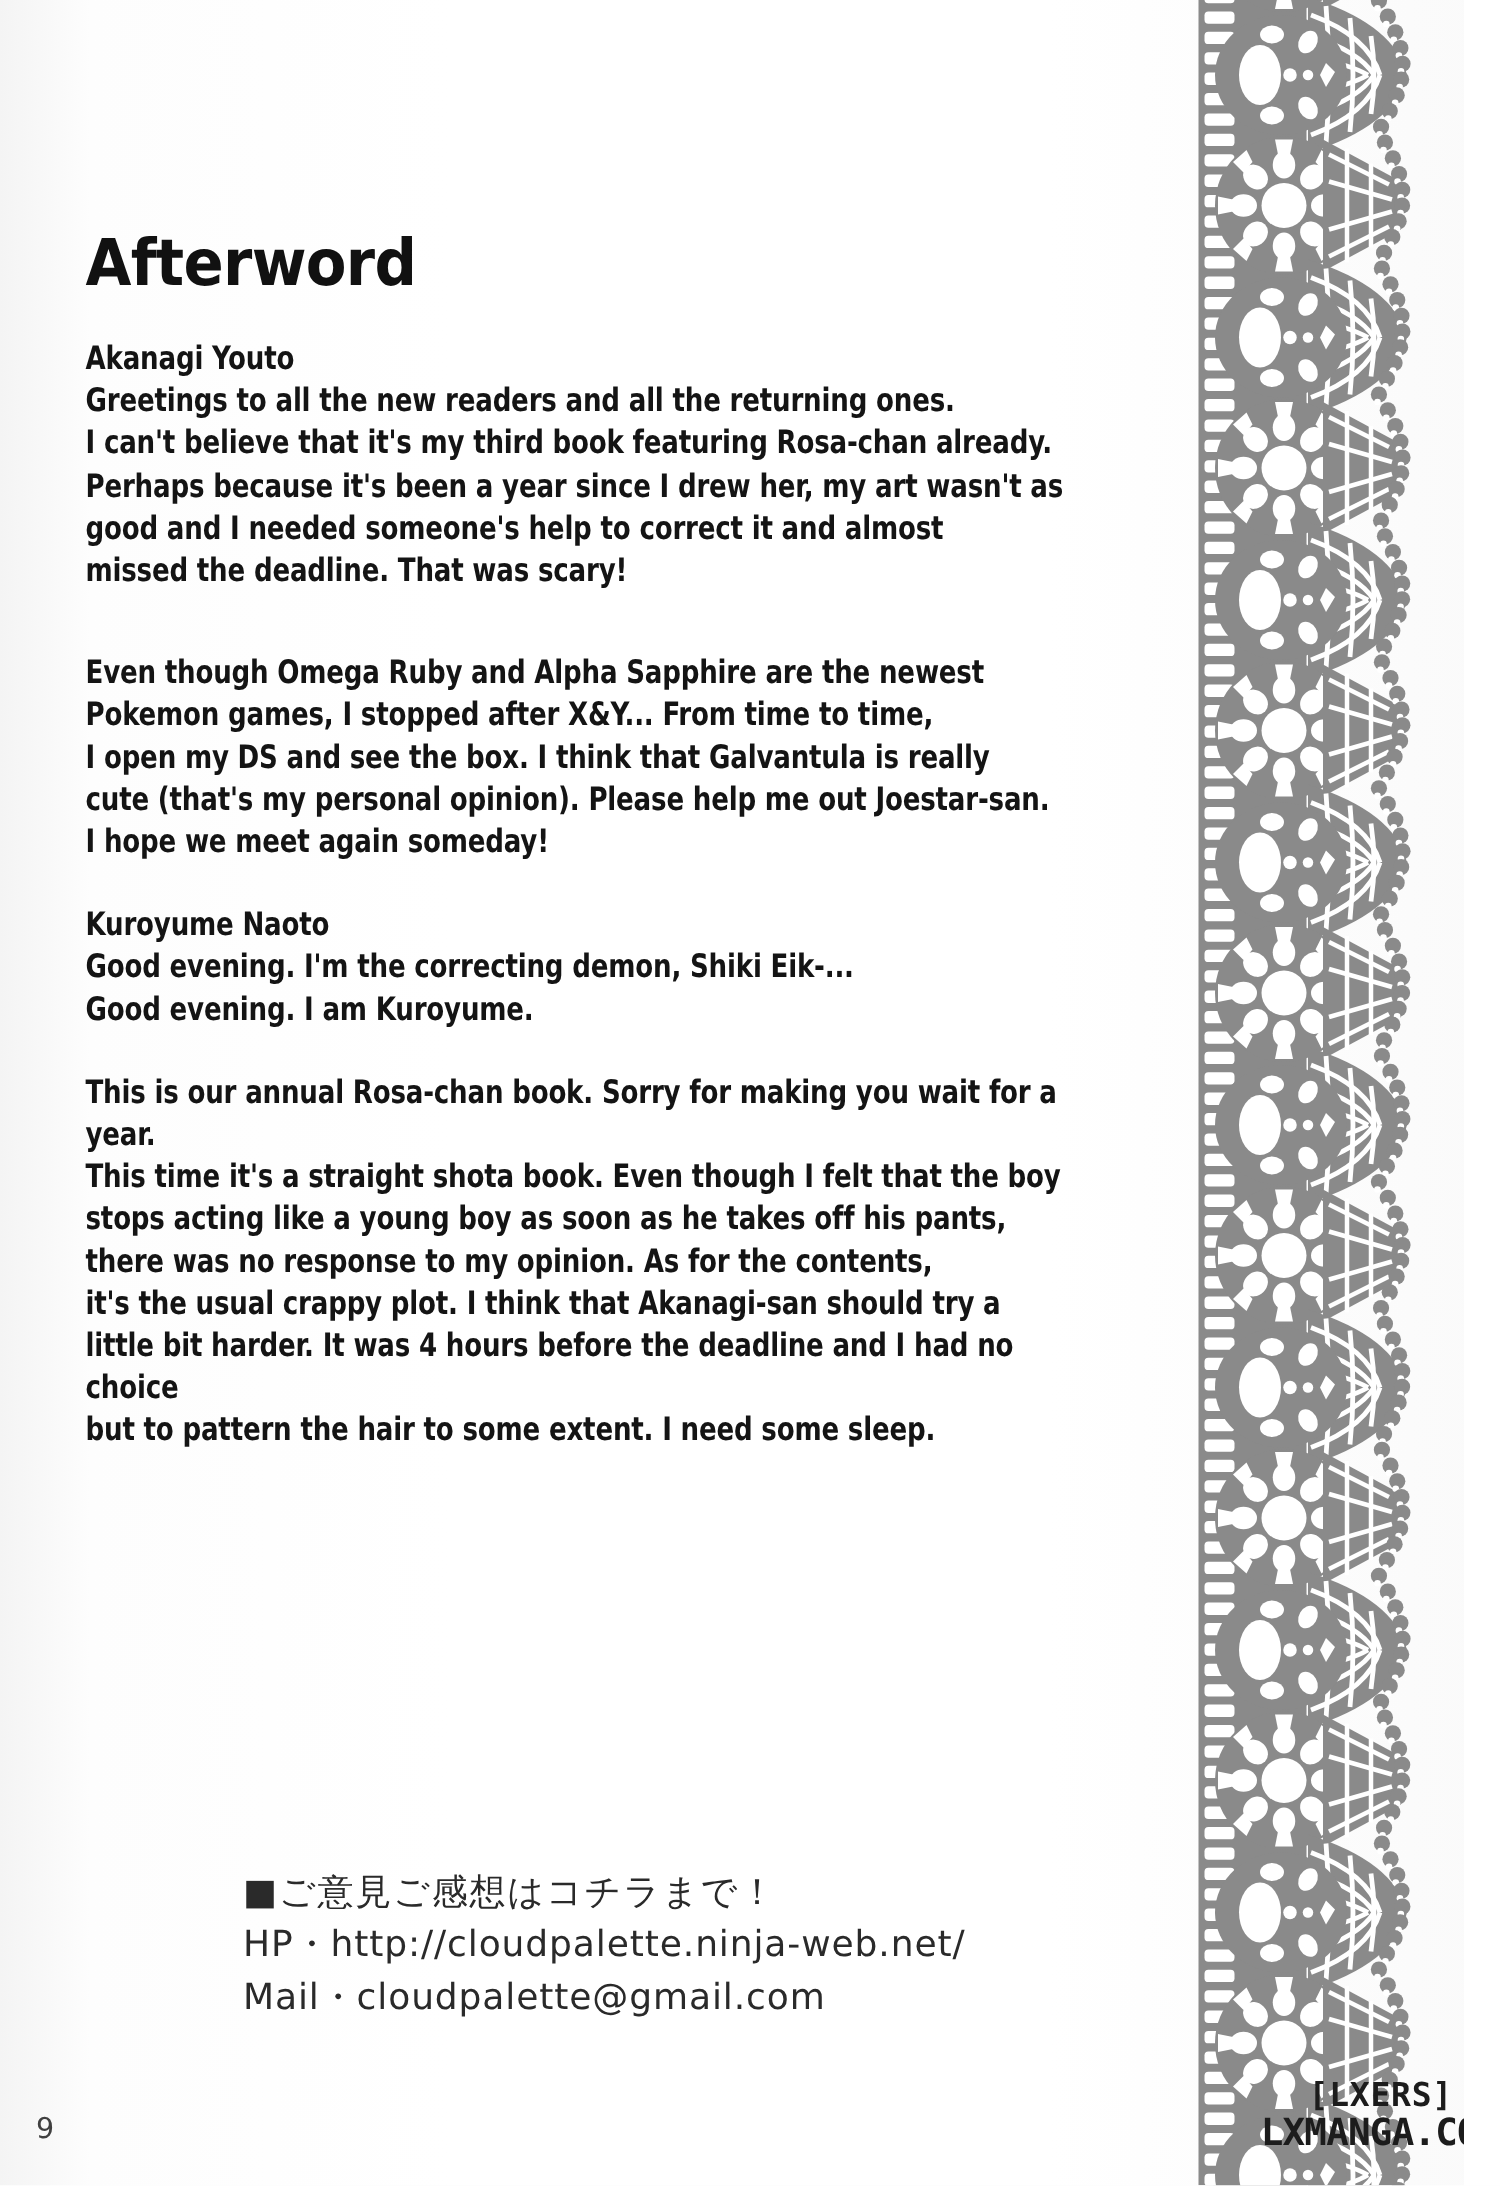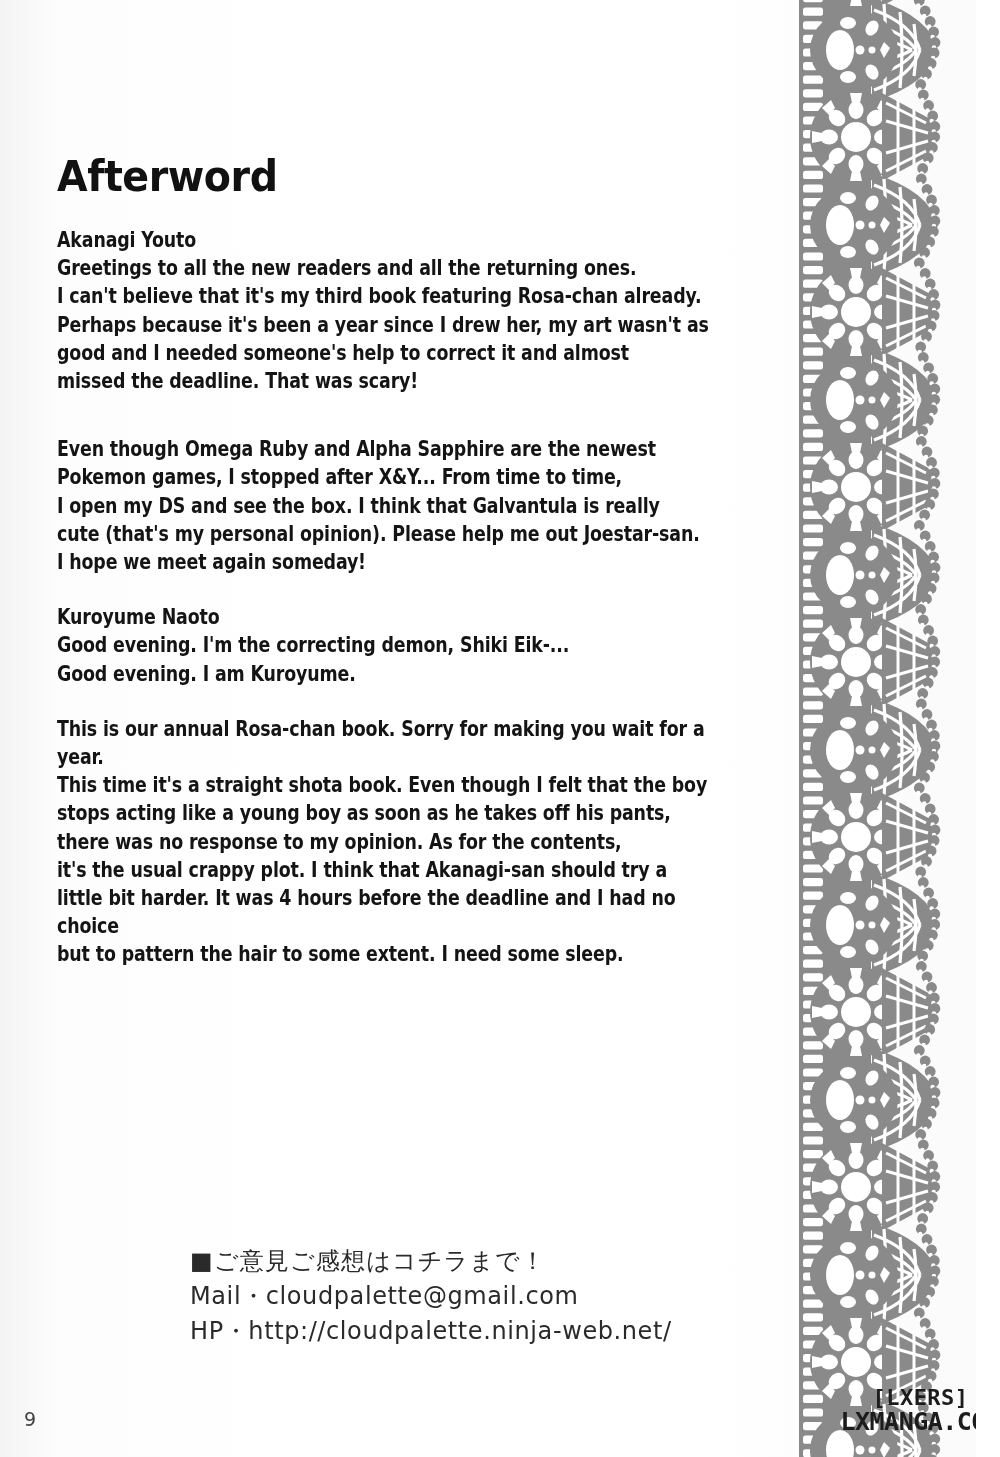--- a/index.html
+++ b/index.html
@@ -69,21 +69,20 @@
     position: absolute;
     left: 162px;
     top: 1244px;
     width: 600px;
     font-family: "DejaVu Sans", sans-serif;
     font-weight: 400;
     font-size: 24px;
     line-height: 35px;
     color: #2a2a2a;
     letter-spacing: 0.6px;
-    margin-left: 28px;
   }
   #contact .jp-line {
     letter-spacing: 1.2px;
   }
 
   
   #page-number {
     position: absolute;
     left: 24px;
     top: 1408px;
@@ -696,22 +695,22 @@
 This time it's a straight shota book. Even though I felt that the boy
 stops acting like a young boy as soon as he takes off his pants,
 there was no response to my opinion. As for the contents,
 it's the usual crappy plot. I think that Akanagi-san should try a
 little bit harder. It was 4 hours before the deadline and I had no choice
 but to pattern the hair to some extent. I need some sleep.</p>
   </div>
 
   <div id="contact">
     <div class="jp-line">■ご意見ご感想はコチラまで！</div>
+    <div>HP・http://cloudpalette.ninja-web.net/</div>
     <div>Mail・cloudpalette@gmail.com</div>
-    <div>HP・http://cloudpalette.ninja-web.net/</div>
   </div>
 
   <div id="page-number">9</div>
 
   <div id="watermark">
     <span class="wm-top">[LXERS]</span>
     <span class="wm-bottom">LXMANGA.COM</span>
   </div>
 
 </div>

